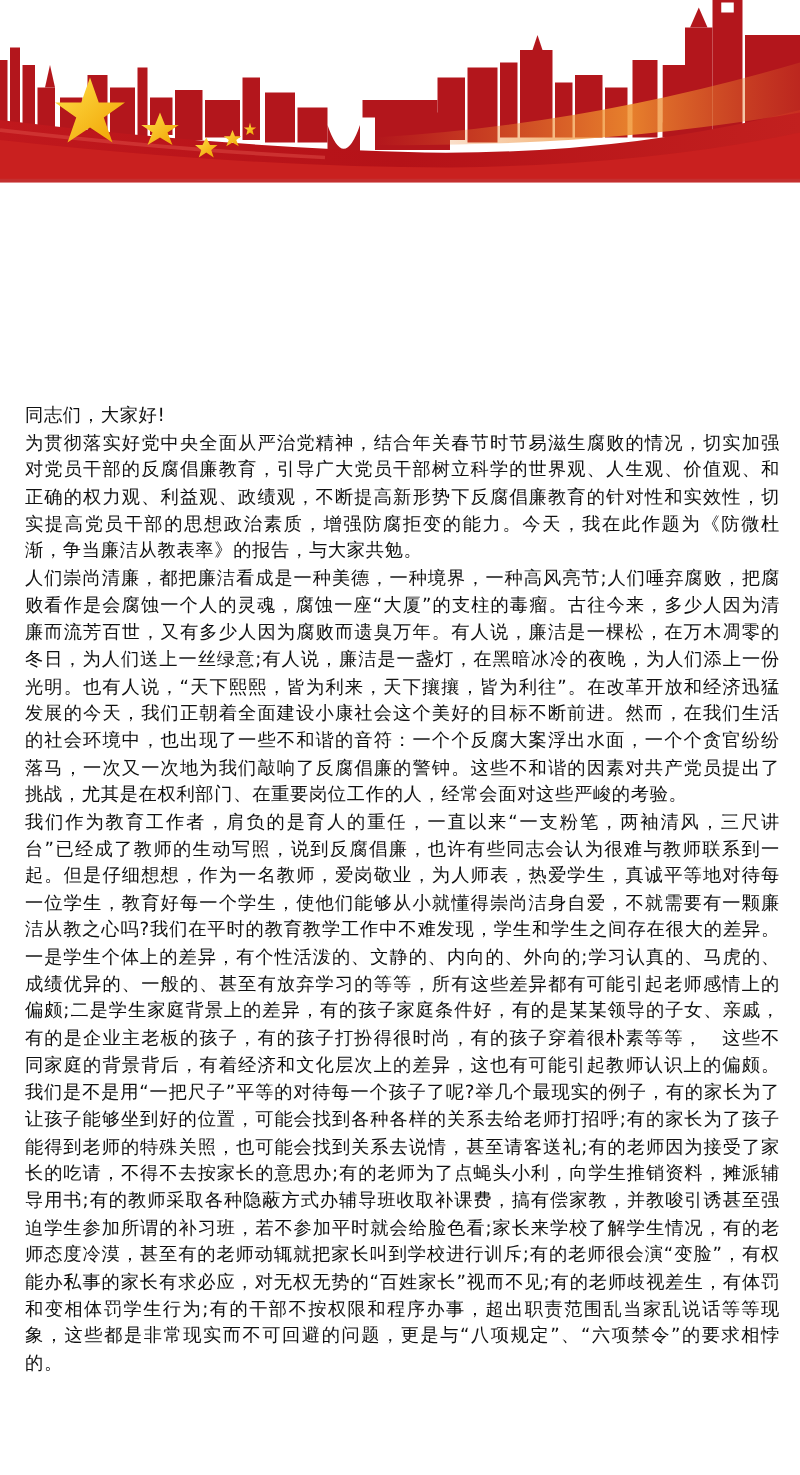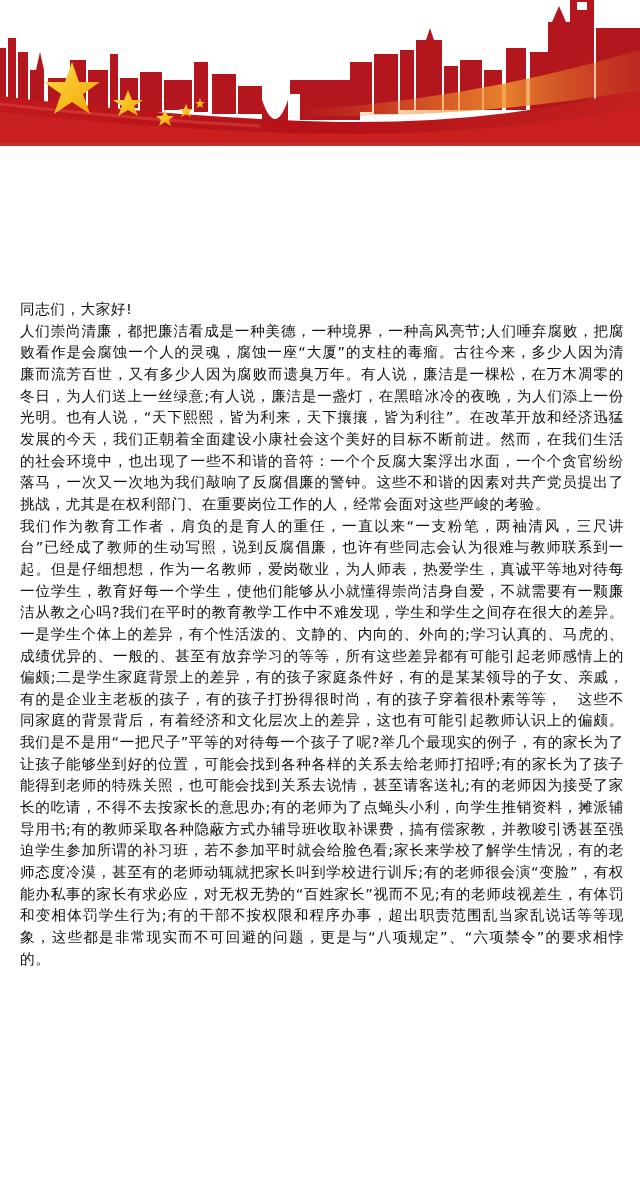--- a/index.html
+++ b/index.html
@@ -1,20 +1,20 @@
 <!DOCTYPE html>
 <html><head>
 <meta charset="utf-8">
 <style>
   html, body { margin: 0; padding: 0; background: #ffffff; }
   body { width: 640px; height: 1180px; position: relative; overflow: hidden;
          font-family: "DejaVu Sans", "Liberation Sans", sans-serif; color: #111; }
   .banner { position: absolute; left: 0; top: 0; width: 640px; height: 146px; overflow: hidden; background: #fff; }
   .banner svg { display: block; }
-  .content { position: absolute; left: 20px; top: 298px; width: 604px; }
+  .content { position: absolute; left: 20px; top: 322px; width: 604px; }
   .para { margin: 0; font-size: 14.6px; line-height: 21.65px; letter-spacing: 0.55px;
           text-align: justify; text-justify: inter-character; word-break: break-all; }
 </style>
 </head>
 <body>
 
 <div class="banner">
   <svg width="640" height="146" viewBox="0 0 640 146">
     <defs>
       <linearGradient id="ribbon" x1="0" y1="0" x2="1" y2="0">
@@ -82,15 +82,16 @@
       <polygon fill="url(#gold)" points="128,90 132,100 143,100 134,106 138,116 128,110 118,116 122,106 113,100 124,100"></polygon>
       <polygon fill="url(#gold)" points="165,110 168,116 174,116 169,120 171,126 165,122 159,126 161,120 156,116 162,116"></polygon>
       <polygon fill="url(#gold)" points="186,104 188,109 193,109 189,112 191,117 186,114 181,117 183,112 179,109 184,109"></polygon>
       <polygon fill="url(#gold)" points="200,98 201,102 205,102 202,104 203,108 200,106 197,108 198,104 195,102 199,102"></polygon>
     </g>
   </svg>
 </div>
 
 <div class="content">
   <p class="para">同志们，大家好!</p>
+  <p class="para">为贯彻落实好党中央全面从严治党精神，结合年关春节时节易滋生腐败的情况，切实加强对党员干部的反腐倡廉教育，引导广大党员干部树立科学的世界观、人生观、价值观、和正确的权力观、利益观、政绩观，不断提高新形势下反腐倡廉教育的针对性和实效性，切实提高党员干部的思想政治素质，增强防腐拒变的能力。今天，我在此作题为《防微杜渐，争当廉洁从教表率》的报告，与大家共勉。</p>
   <p class="para">人们崇尚清廉，都把廉洁看成是一种美德，一种境界，一种高风亮节;人们唾弃腐败，把腐败看作是会腐蚀一个人的灵魂，腐蚀一座“大厦”的支柱的毒瘤。古往今来，多少人因为清廉而流芳百世，又有多少人因为腐败而遗臭万年。有人说，廉洁是一棵松，在万木凋零的冬日，为人们送上一丝绿意;有人说，廉洁是一盏灯，在黑暗冰冷的夜晚，为人们添上一份光明。也有人说，“天下熙熙，皆为利来，天下攘攘，皆为利往”。在改革开放和经济迅猛发展的今天，我们正朝着全面建设小康社会这个美好的目标不断前进。然而，在我们生活的社会环境中，也出现了一些不和谐的音符：一个个反腐大案浮出水面，一个个贪官纷纷落马，一次又一次地为我们敲响了反腐倡廉的警钟。这些不和谐的因素对共产党员提出了挑战，尤其是在权利部门、在重要岗位工作的人，经常会面对这些严峻的考验。</p>
   <p class="para">我们作为教育工作者，肩负的是育人的重任，一直以来“一支粉笔，两袖清风，三尺讲台”已经成了教师的生动写照，说到反腐倡廉，也许有些同志会认为很难与教师联系到一起。但是仔细想想，作为一名教师，爱岗敬业，为人师表，热爱学生，真诚平等地对待每一位学生，教育好每一个学生，使他们能够从小就懂得崇尚洁身自爱，不就需要有一颗廉洁从教之心吗?我们在平时的教育教学工作中不难发现，学生和学生之间存在很大的差异。一是学生个体上的差异，有个性活泼的、文静的、内向的、外向的;学习认真的、马虎的、成绩优异的、一般的、甚至有放弃学习的等等，所有这些差异都有可能引起老师感情上的偏颇;二是学生家庭背景上的差异，有的孩子家庭条件好，有的是某某领导的子女、亲戚，有的是企业主老板的孩子，有的孩子打扮得很时尚，有的孩子穿着很朴素等等，　这些不同家庭的背景背后，有着经济和文化层次上的差异，这也有可能引起教师认识上的偏颇。我们是不是用“一把尺子”平等的对待每一个孩子了呢?举几个最现实的例子，有的家长为了让孩子能够坐到好的位置，可能会找到各种各样的关系去给老师打招呼;有的家长为了孩子能得到老师的特殊关照，也可能会找到关系去说情，甚至请客送礼;有的老师因为接受了家长的吃请，不得不去按家长的意思办;有的老师为了点蝇头小利，向学生推销资料，摊派辅导用书;有的教师采取各种隐蔽方式办辅导班收取补课费，搞有偿家教，并教唆引诱甚至强迫学生参加所谓的补习班，若不参加平时就会给脸色看;家长来学校了解学生情况，有的老师态度冷漠，甚至有的老师动辄就把家长叫到学校进行训斥;有的老师很会演“变脸”，有权能办私事的家长有求必应，对无权无势的“百姓家长”视而不见;有的老师歧视差生，有体罚和变相体罚学生行为;有的干部不按权限和程序办事，超出职责范围乱当家乱说话等等现象，这些都是非常现实而不可回避的问题，更是与“八项规定”、“六项禁令”的要求相悖的。</p>
 </div>
 
 </body></html>

